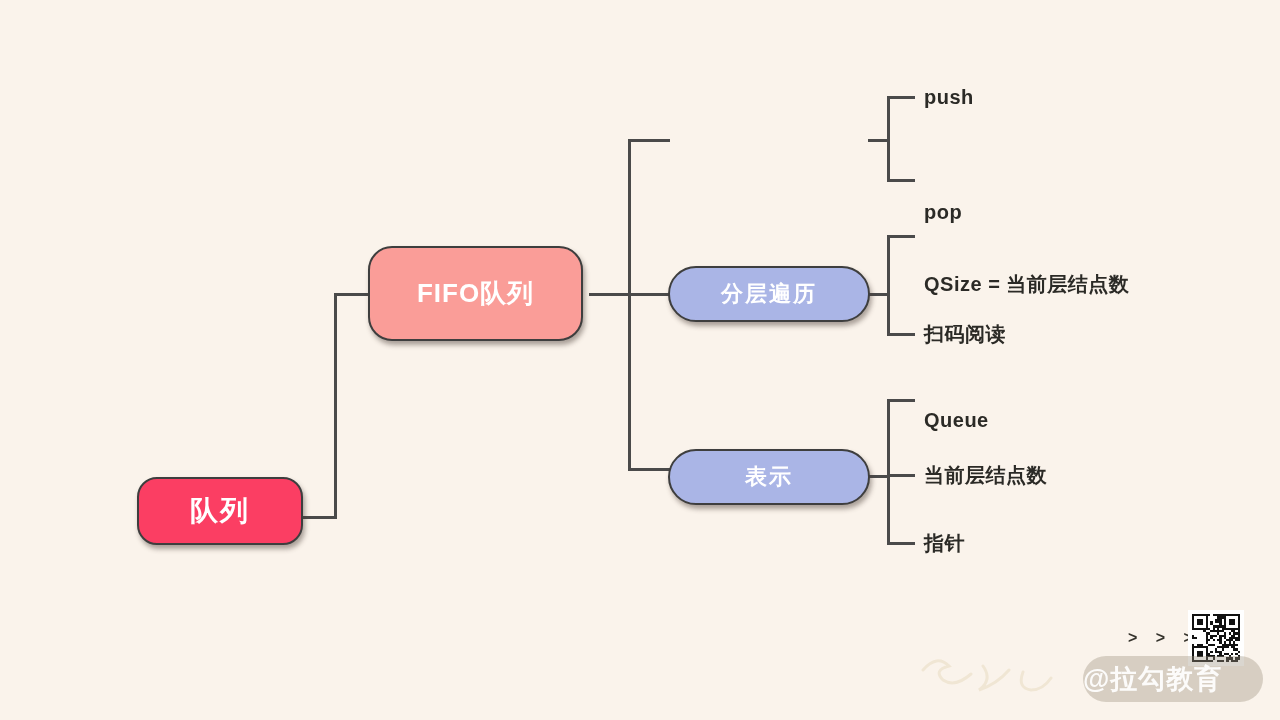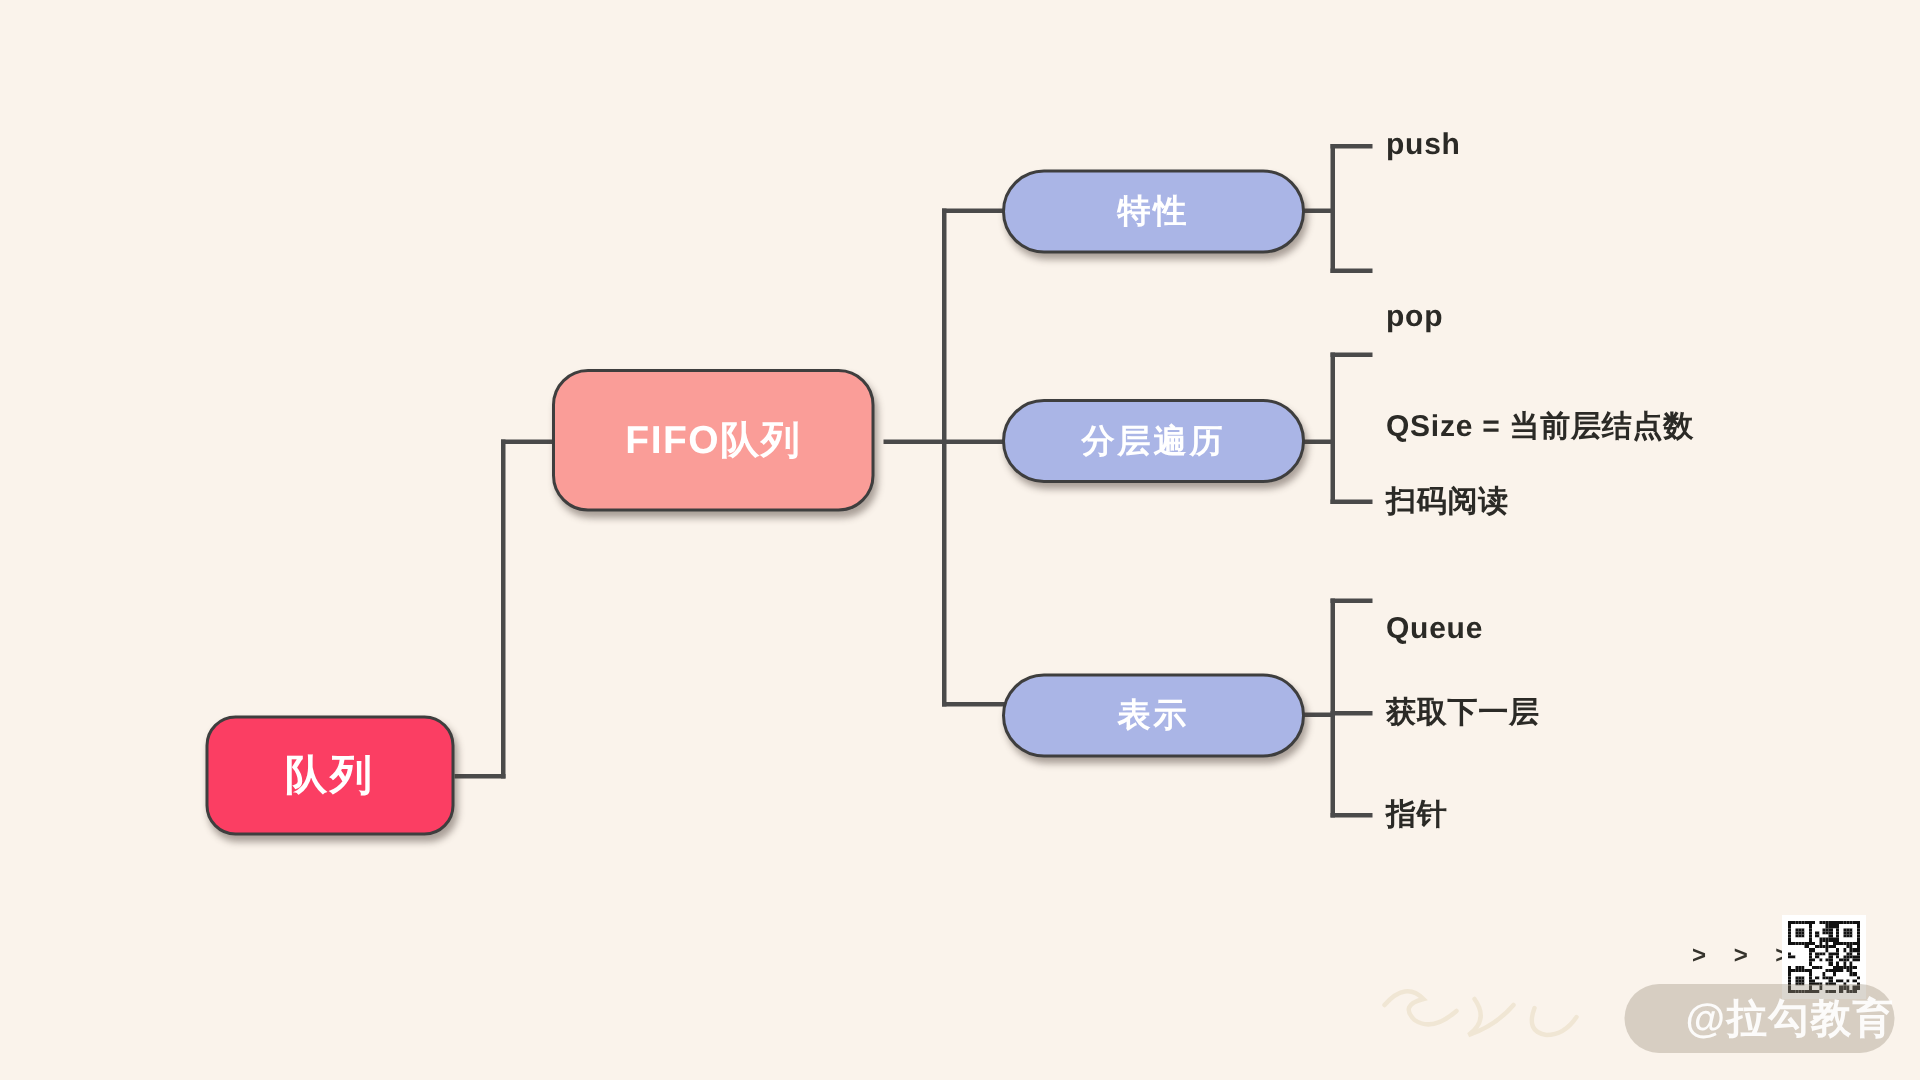--- a/index.html
+++ b/index.html
@@ -12,42 +12,42 @@
   .canvas{position:relative;width:1280px;height:720px;background:var(--bg);overflow:hidden;}
 
   
   .line{position:absolute;background:var(--line);}
   .h{height:3px;} .v{width:3px;}
 
   
   .node{position:absolute;display:flex;align-items:center;justify-content:center;
         color:var(--node-text);font-weight:bold;border:2px solid #3E3E3E;
         box-shadow:2px 4px 5px rgba(70,58,50,.45);}
-  .node-root{left:137px;top:477px;width:166px;height:80px;border-radius:20px;
+  .node-root{left:137px;top:477px;width:166px;height:68px;border-radius:20px;
         background:var(--root-color);font-size:28px;letter-spacing:2px;}
   .node-fifo{left:368px;top:246px;width:215px;height:95px;border-radius:24px;
         background:var(--fifo-color);font-size:26px;letter-spacing:1px;}
   .pill{left:668px;width:202px;height:56px;border-radius:28px;background:var(--pill-color);
         font-size:22px;letter-spacing:2px;border-width:2px;}
   .pill-0{top:113px;} .pill-1{top:266px;} .pill-2{top:449px;}
 
   
   .leaf{position:absolute;left:924px;transform:translateY(-50%);font-size:20px;
         font-weight:600;color:var(--leaf);white-space:nowrap;letter-spacing:.5px;}
 
   
   .caption{position:absolute;left:948px;top:623px;font-size:22px;font-weight:bold;
         color:var(--footer-text);letter-spacing:5px;white-space:nowrap;}
   .arrows{position:absolute;left:1128px;top:629px;font-size:16px;font-weight:bold;
         color:var(--footer-text);letter-spacing:7px;white-space:nowrap;}
   .qr{position:absolute;left:1188px;top:610px;width:56px;height:56px;background:#FFFFFF;
         padding:4px;display:grid;grid-template-columns:repeat(21,1fr);grid-template-rows:repeat(21,1fr);}
   .qm{background:#FFFFFF;} .qm.on{background:#111111;}
   .badge{position:absolute;left:1083px;top:656px;width:180px;height:46px;border-radius:23px;
-        background:rgba(158,148,130,0.38);display:flex;align-items:center;justify-content:flex-end;
+        background:rgba(158,148,130,0.38);display:flex;align-items:center;justify-content:flex-start;
         color:rgba(255,255,255,0.92);font-size:27px;font-weight:bold;letter-spacing:1px;}
   .ghost{position:absolute;left:915px;top:640px;opacity:.55;}
 </style>
 </head>
 <body>
 
 <div class="canvas">
 
   <div class="line h" style="left:303px;top:516px;width:34px;"></div>
   <div class="line v" style="left:334px;top:293px;height:226px;"></div>
@@ -73,36 +73,33 @@
   <div class="line h" style="left:887px;top:399px;width:28px;"></div>
   <div class="line h" style="left:887px;top:474px;width:28px;"></div>
   <div class="line h" style="left:887px;top:542px;width:28px;"></div>
 
   <div class="node node-root">
     <span>队列</span>
   </div>
   <div class="node node-fifo">
     <span>FIFO队列</span>
   </div>
-  <div class="node pill pill-0">
-    <span>特性</span>
-  </div>
   <div class="node pill pill-2">
     <span>表示</span>
   </div>
   <div class="node pill pill-1">
     <span>分层遍历</span>
   </div>
 
   <div class="leaf" style="top:97px;">push</div>
   <div class="leaf" style="top:180px;margin-top:32px;">pop</div>
   <div class="leaf" style="top:236px;margin-top:48px;">QSize = 当前层结点数</div>
   <div class="leaf" style="top:334px;">扫码阅读</div>
   <div class="leaf" style="top:420px;">Queue</div>
-  <div class="leaf" style="top:475px;">获取下一层</div>
+  <div class="leaf" style="top:475px;">当前层结点数</div>
   <div class="leaf" style="top:543px;">指针</div>
 
   <svg class="ghost" width="180" height="70" viewBox="0 0 180 70">
     <path d="M8 30 q14 -16 26 -4 q-16 4 -6 14 q12 8 28 -6 m12 -8 q10 14 -4 24 q18 -6 30 -20 m14 2 q-6 16 8 18 q12 0 20 -12" fill="none" stroke="#E9DCC2" stroke-width="3" stroke-linecap="round"></path>
   </svg>
   <div class="arrows">&gt; &gt; &gt;</div>
   <div class="qr">
       <div class="qm on"></div>
       <div class="qm on"></div>
       <div class="qm on"></div>

